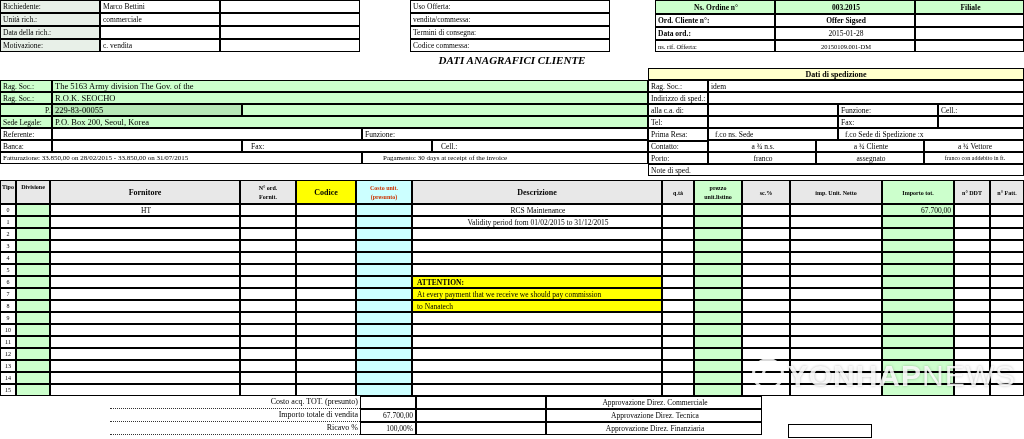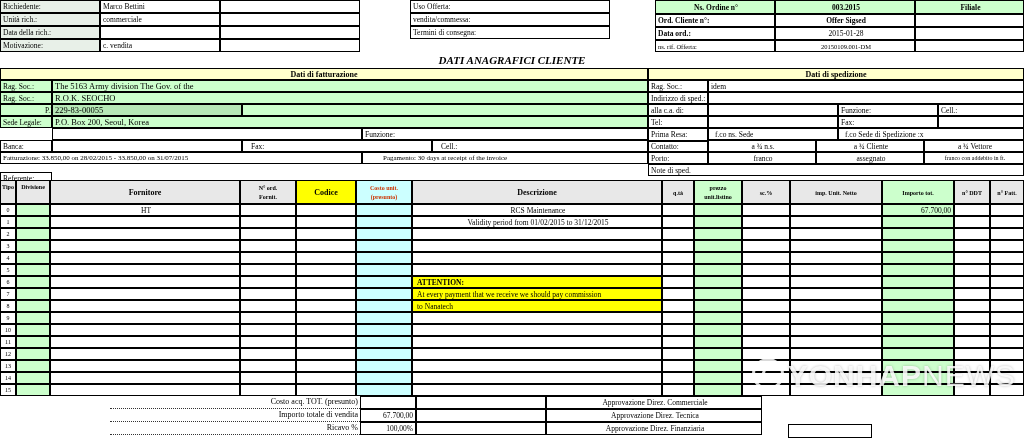--- a/index.html
+++ b/index.html
@@ -83,20 +83,23 @@
 
   <div class="cell b" style="left:410px;top:0;width:200px;height:13px;">
     <div class="lbl">Uso Offerta:</div>
   </div>
   <div class="cell b" style="left:410px;top:13px;width:200px;height:13px;">
     <div class="lbl">vendita/commessa:</div>
   </div>
   <div class="cell b" style="left:410px;top:26px;width:200px;height:13px;">
     <div class="lbl">Termini di consegna:</div>
   </div>
+  <div class="cell b" style="left:410px;top:39px;width:200px;height:13px;">
+    <div class="lbl">Codice commessa:</div>
+  </div>
 
   <div class="cell b green" style="left:655px;top:0;width:120px;height:14px;">
     <div class="lbl bold ctr" style="line-height:13px;">Ns. Ordine n°</div>
   </div>
   <div class="cell b green" style="left:775px;top:0;width:140px;height:14px;">
     <div class="val bold ctr" style="line-height:13px;">003.2015</div>
   </div>
   <div class="cell b green" style="left:915px;top:0;width:109px;height:14px;">
     <div class="lbl bold ctr" style="line-height:13px;">Filiale</div>
   </div>
@@ -122,23 +125,20 @@
   </div>
   <div class="cell b" style="left:775px;top:40px;width:140px;height:12px;">
     <div class="val small ctr" style="line-height:11px;">20150109.001-DM</div>
   </div>
   <div class="cell b" style="left:915px;top:40px;width:109px;height:12px;"></div>
 
   <div class="cell" style="left:0;top:52px;width:1024px;height:16px;">
     <div class="title-band" style="line-height:16px;">DATI ANAGRAFICI CLIENTE</div>
   </div>
 
-  <div class="cell b yellow" style="left:0;top:68px;width:648px;height:12px;">
-    <div class="hdr" style="line-height:11px;">Dati di fatturazione</div>
-  </div>
   <div class="cell b yellow" style="left:648px;top:68px;width:376px;height:12px;">
     <div class="hdr" style="line-height:11px;">Dati di spedizione</div>
   </div>
 
   <div class="cell b green" style="left:0;top:80px;width:52px;height:12px;">
     <div class="lbl" style="line-height:11px;">Rag. Soc.:</div>
   </div>
   <div class="cell b green" style="left:52px;top:80px;width:596px;height:12px;">
     <div class="val" style="line-height:11px;font-size:8.5px;">The 5163 Army division The Gov. of the</div>
   </div>
@@ -158,21 +158,21 @@
   </div>
   <div class="cell b green" style="left:242px;top:104px;width:406px;height:12px;"></div>
 
   <div class="cell b green" style="left:0;top:116px;width:52px;height:12px;">
     <div class="lbl" style="line-height:11px;">Sede Legale:</div>
   </div>
   <div class="cell b green" style="left:52px;top:116px;width:596px;height:12px;">
     <div class="val" style="line-height:11px;font-size:8.5px;">P.O. Box 200, Seoul, Korea</div>
   </div>
 
-  <div class="cell b" style="left:0;top:128px;width:52px;height:12px;margin-top:44px;">
+  <div class="cell b" style="left:0;top:128px;width:52px;height:12px;">
     <div class="lbl" style="line-height:11px;">Referente:</div>
   </div>
   <div class="cell b" style="left:52px;top:128px;width:310px;height:12px;"></div>
   <div class="cell b" style="left:362px;top:128px;width:286px;height:12px;">
     <div class="lbl" style="line-height:11px;">Funzione:</div>
   </div>
 
   <div class="cell b" style="left:0;top:140px;width:52px;height:12px;">
     <div class="lbl" style="line-height:11px;">Banca:</div>
   </div>

